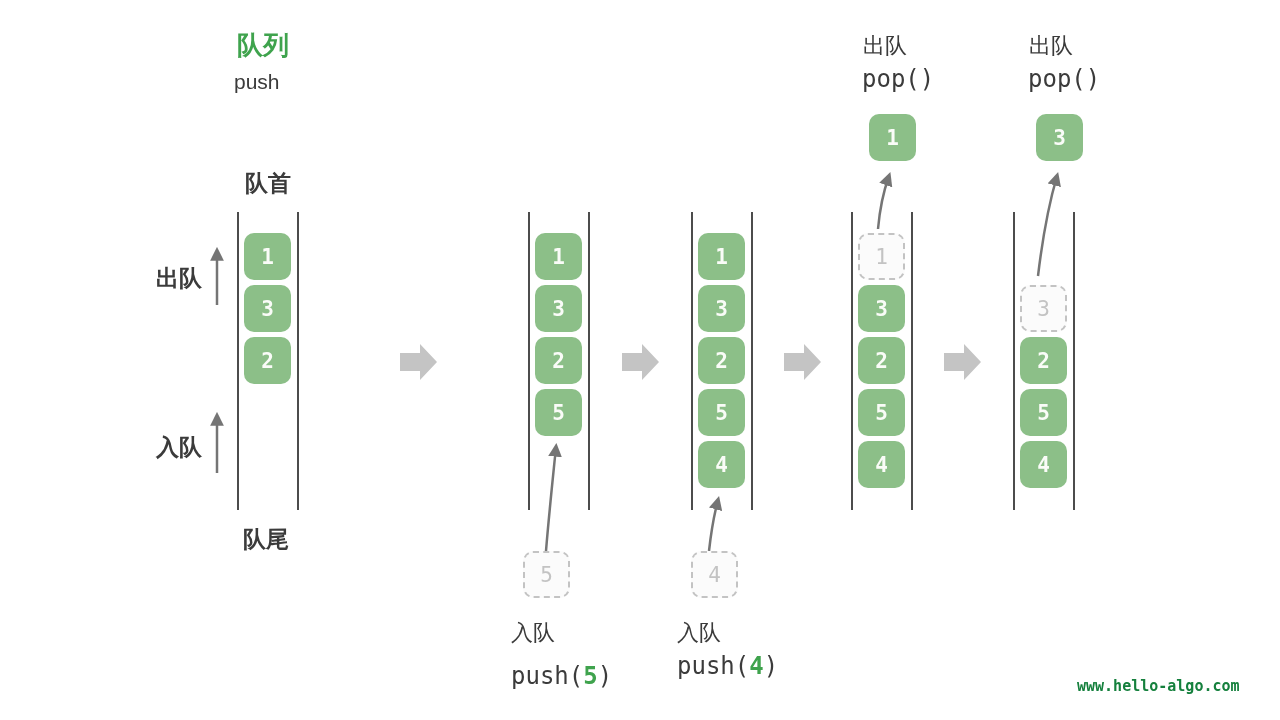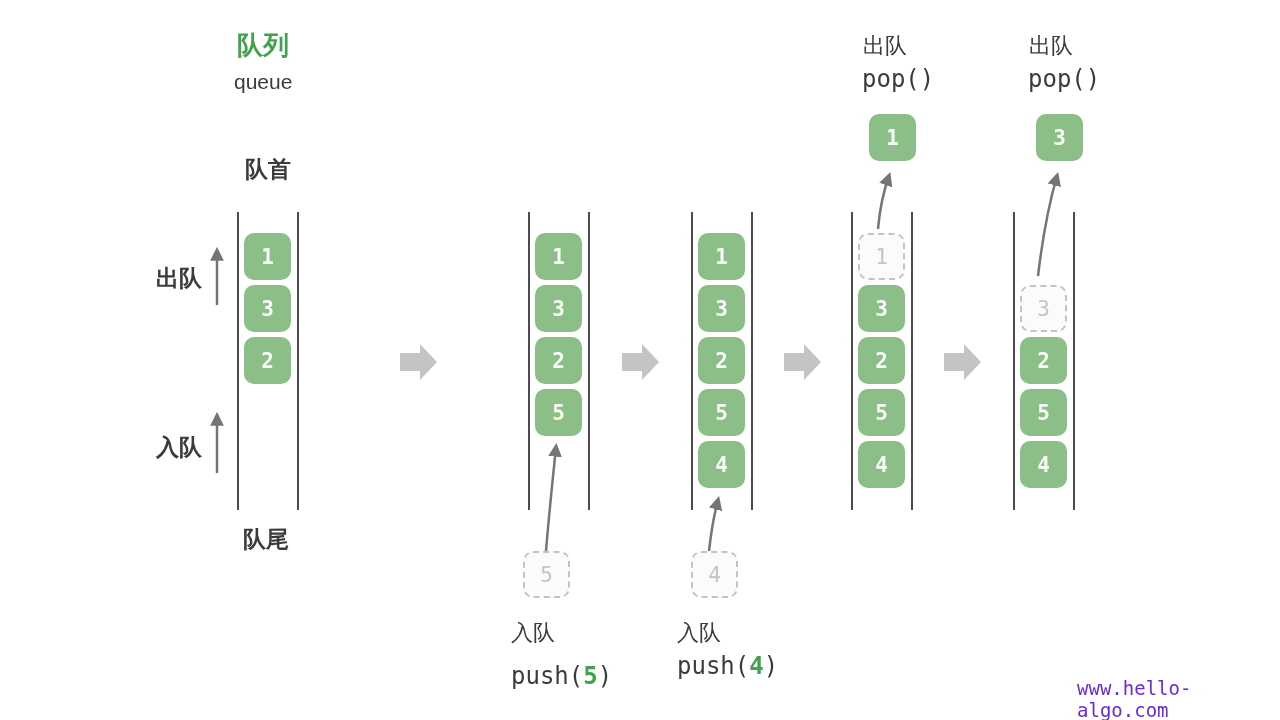--- a/index.html
+++ b/index.html
@@ -17,21 +17,21 @@
   .cell.ghost {
     background:#fbfbfb; border:2px dashed #c3c3c3; color:#c3c3c3;
     box-sizing:border-box; font-weight:normal;
   }
   .title-zh { position:absolute; font-size:26px; font-weight:bold; color:#3fa34d; }
   .title-en { position:absolute; font-size:21px; color:#3b3b3b; }
   .zh-bold  { position:absolute; font-size:23px; font-weight:bold; color:#3b3b3b; }
   .zh       { position:absolute; font-size:22px; color:#3b3b3b; }
   .code     { position:absolute; font-family:"DejaVu Sans Mono", monospace; font-size:24px; color:#3b3b3b; }
   .code .arg { color:#3fa34d; font-weight:bold; }
-  .watermark { position:absolute; font-family:"DejaVu Sans Mono", monospace; font-size:19px; color:#6d28d9; }
+  .watermark { position:absolute; font-family:"DejaVu Sans Mono", monospace; font-size:15px; color:#15803d;font-weight:bold; }
   svg.arrows { position:absolute; left:0; top:0; pointer-events:none; }
 </style>
 </head>
 <body>
 
 <div id="canvas">
 
   <svg class="arrows" width="1280" height="720">
     <defs>
       <marker id="ah" viewBox="0 0 10 10" refX="7" refY="5" markerWidth="5.5" markerHeight="5.5" orient="auto-start-reverse">
@@ -48,23 +48,23 @@
     <path d="M878 229 C880 206 884 190 889 176" stroke="#757575" stroke-width="2.5" fill="none" marker-end="url(#ah)"></path>
     <path d="M1038 276 C1043 234 1050 200 1057 176" stroke="#757575" stroke-width="2.5" fill="none" marker-end="url(#ah)"></path>
 
     <polygon points="400,353 420,353 420,344 437,362 420,380 420,371 400,371" fill="#c4c4c4"></polygon>
     <polygon points="622,353 642,353 642,344 659,362 642,380 642,371 622,371" fill="#c4c4c4"></polygon>
     <polygon points="784,353 804,353 804,344 821,362 804,380 804,371 784,371" fill="#c4c4c4"></polygon>
     <polygon points="944,353 964,353 964,344 981,362 964,380 964,371 944,371" fill="#c4c4c4"></polygon>
   </svg>
 
   <div class="title-zh" style="left:237px; top:28px;">队列</div>
-  <div class="title-en" style="left:234px; top:70px;">queue</div>
+  <div class="title-en" style="left:234px; top:70px;">push</div>
 
-  <div class="zh-bold" style="left:245px; top:154px;">队首</div>
+  <div class="zh-bold" style="left:245px; top:168px;">队首</div>
   <div class="zh-bold" style="left:243px; top:524px;">队尾</div>
   <div class="zh-bold" style="left:156px; top:263px;">出队</div>
   <div class="zh-bold" style="left:156px; top:432px;">入队</div>
 
   <div>
     <div class="rail" style="left:237px;"></div>
     <div class="rail" style="left:297px;"></div>
     <div class="cell" style="left:244px; top:233px;">1</div>
     <div class="cell" style="left:244px; top:285px;">3</div>
     <div class="cell" style="left:244px; top:337px;">2</div>

